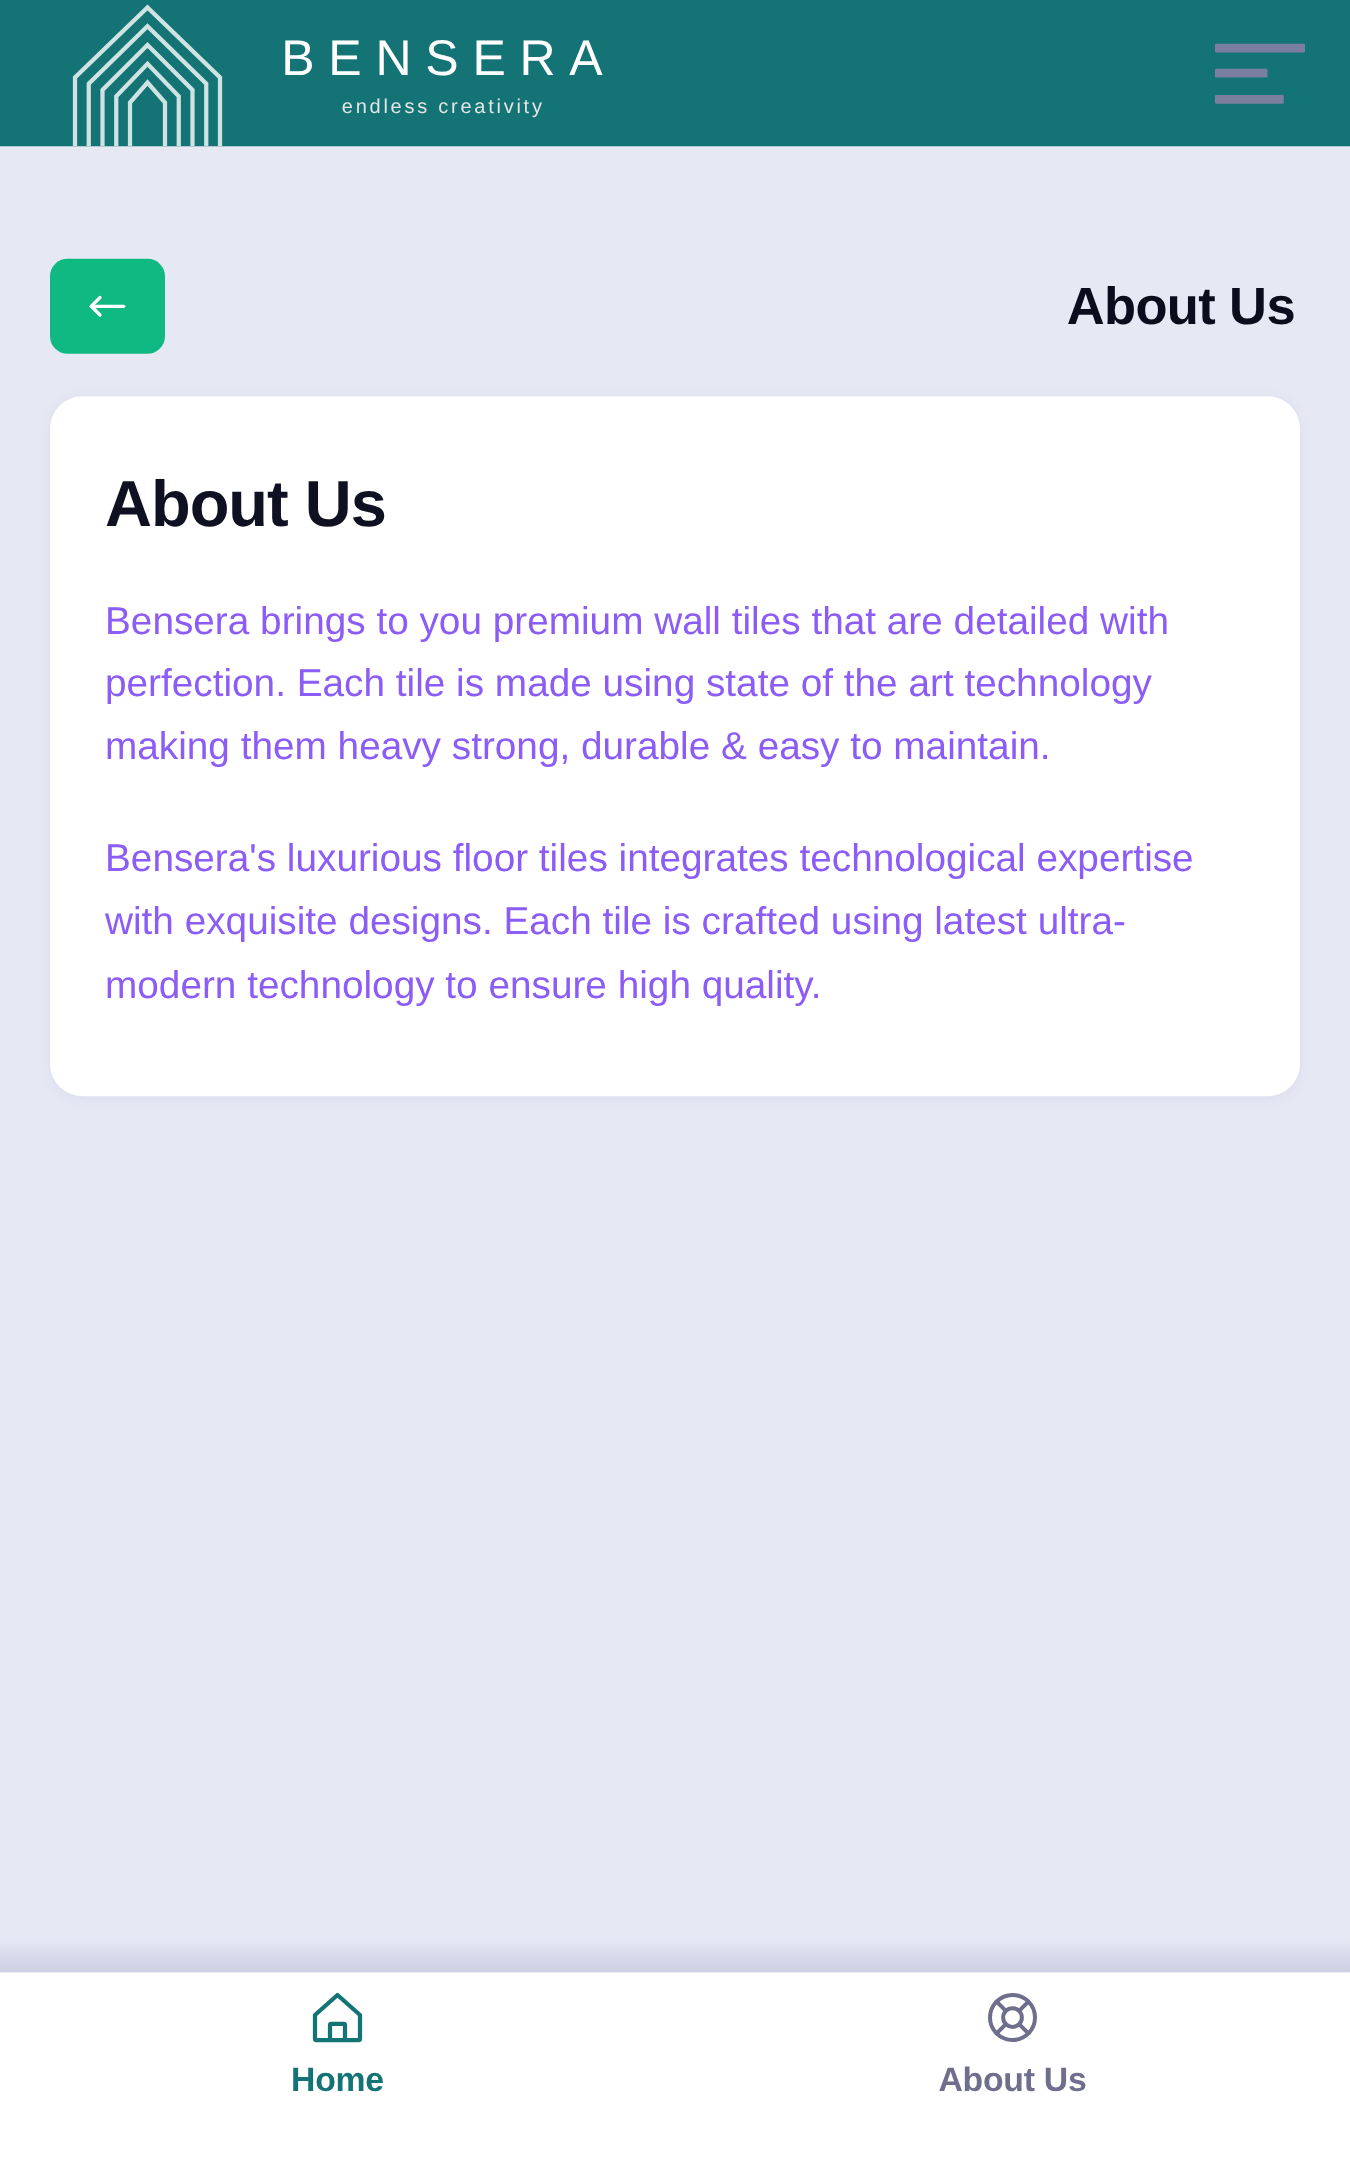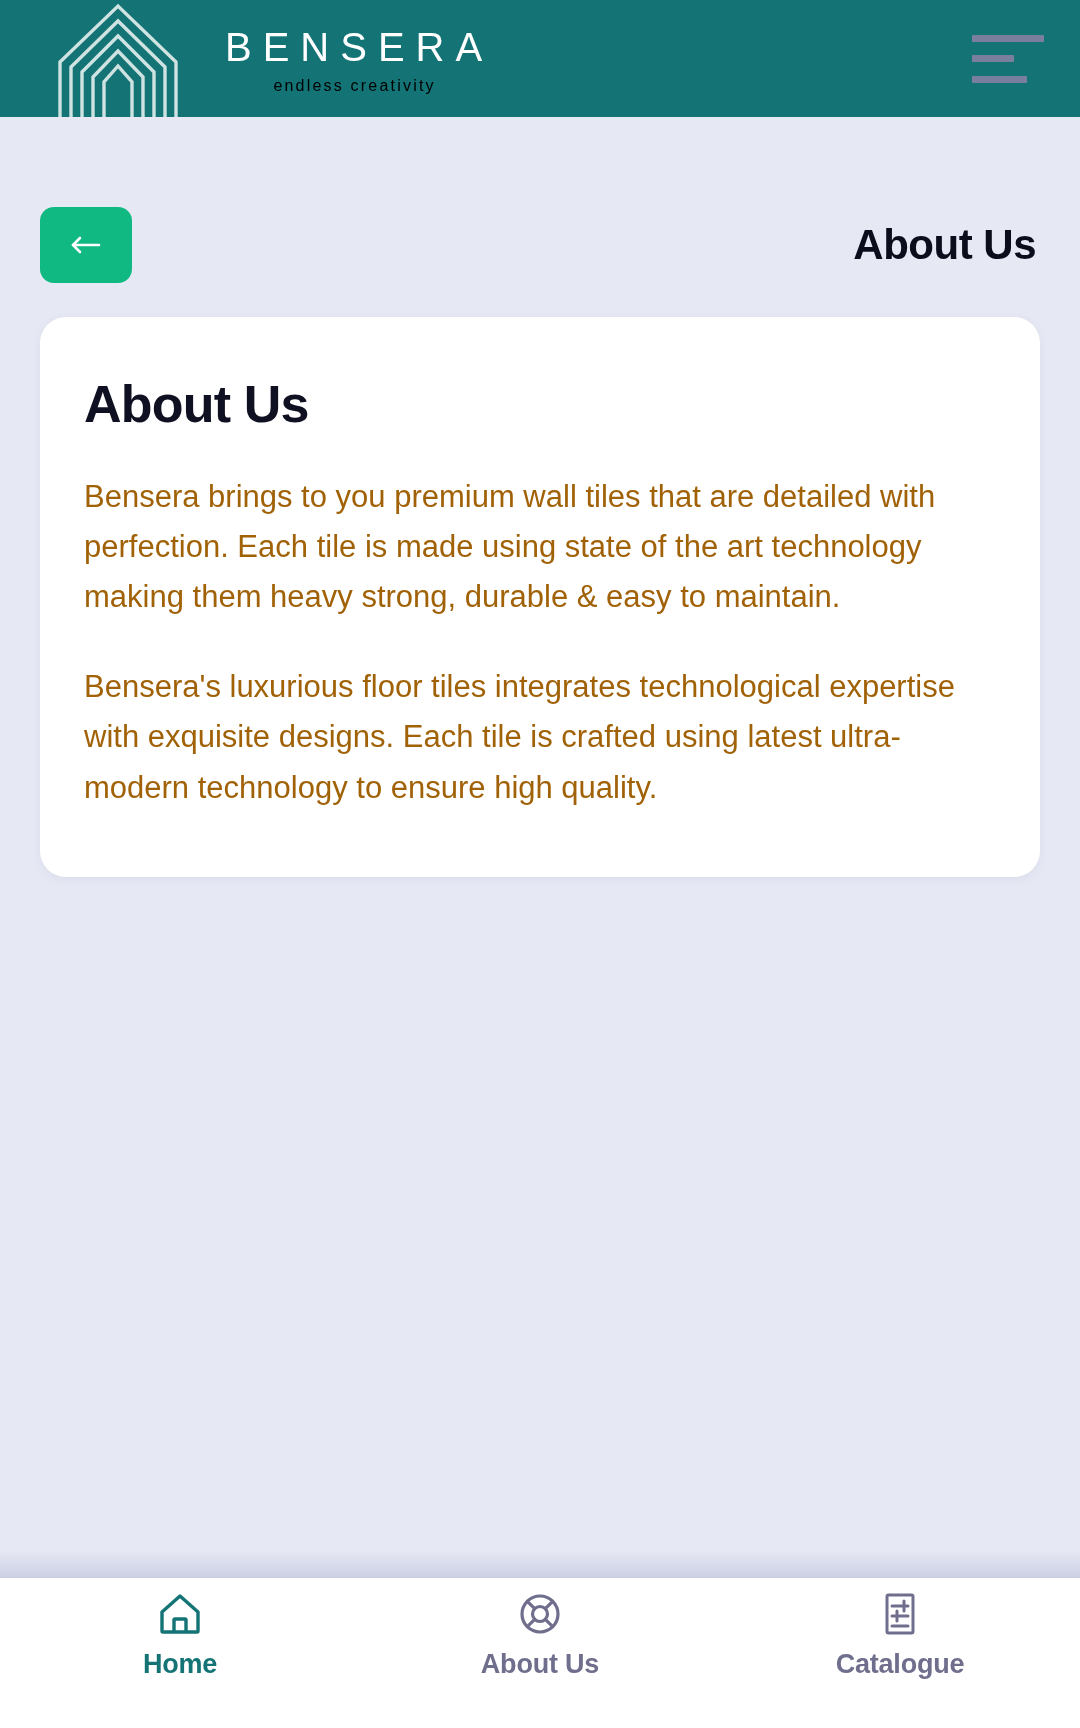--- a/index.html
+++ b/index.html
@@ -62,21 +62,21 @@
   .brand-name {
     color: #ffffff;
     font-size: 40px;
     letter-spacing: 11px;
     font-weight: 400;
     line-height: 1;
     text-indent: 11px;
   }
 
   .brand-tagline {
-    color: #000000;
+    color: #e5e5e5;
     font-size: 16px;
     letter-spacing: 2.2px;
     line-height: 1;
     margin-top: 11px;
     text-indent: 2px;
   }
 
   .hamburger {
     margin-left: auto;
     width: 74px;
@@ -148,21 +148,21 @@
     font-weight: 700;
     color: #0f1021;
     letter-spacing: -0.8px;
     line-height: 1.05;
     margin-bottom: 40px;
   }
 
   .card-para {
     font-size: 31px;
     line-height: 1.62;
-    color: #a16207;
+    color: #8b5cf6;
     font-weight: 400;
   }
   .card-para + .card-para { margin-top: 40px; }
 
   
   .filler { flex: 1 1 auto; }
 
   
   .bottom-shade {
     height: 28px;
@@ -277,29 +277,16 @@
           <circle cx="25" cy="25" r="7.5" stroke="#6f6e8d" stroke-width="3.2" fill="none"></circle>
           <path d="M12.3 12.3 L19.7 19.7" stroke="#6f6e8d" stroke-width="3.2" stroke-linecap="round"></path>
           <path d="M37.7 12.3 L30.3 19.7" stroke="#6f6e8d" stroke-width="3.2" stroke-linecap="round"></path>
           <path d="M12.3 37.7 L19.7 30.3" stroke="#6f6e8d" stroke-width="3.2" stroke-linecap="round"></path>
           <path d="M37.7 37.7 L30.3 30.3" stroke="#6f6e8d" stroke-width="3.2" stroke-linecap="round"></path>
         </svg>
       </span>
       <span class="nav-label">About Us</span>
     </button>
 
-    <button class="nav-item">
-      <span class="nav-icon">
-        <svg viewBox="0 0 50 50" fill="none" xmlns="http://www.w3.org/2000/svg">
-          <rect x="12" y="6" width="26" height="38" rx="1.5" stroke="#6f6e8d" stroke-width="3" fill="none"></rect>
-          <path d="M17 17 H33" stroke="#6f6e8d" stroke-width="3" stroke-linecap="round"></path>
-          <path d="M29 12 V22" stroke="#6f6e8d" stroke-width="3" stroke-linecap="round"></path>
-          <path d="M17 27 H33" stroke="#6f6e8d" stroke-width="3" stroke-linecap="round"></path>
-          <path d="M22 22 V32" stroke="#6f6e8d" stroke-width="3" stroke-linecap="round"></path>
-          <path d="M17 37 H33" stroke="#6f6e8d" stroke-width="3" stroke-linecap="round"></path>
-        </svg>
-      </span>
-      <span class="nav-label">Catalogue</span>
-    </button>
 
 
   </nav>
 </div>
 
 </body></html>

